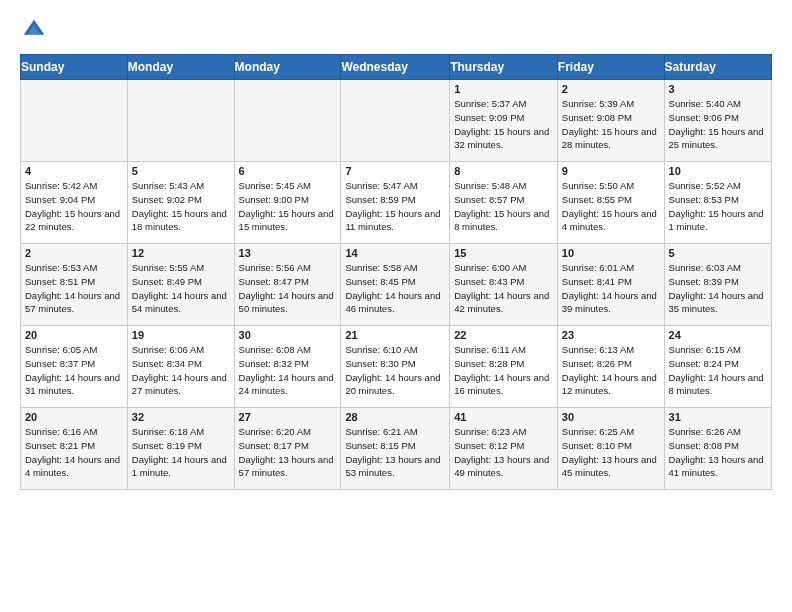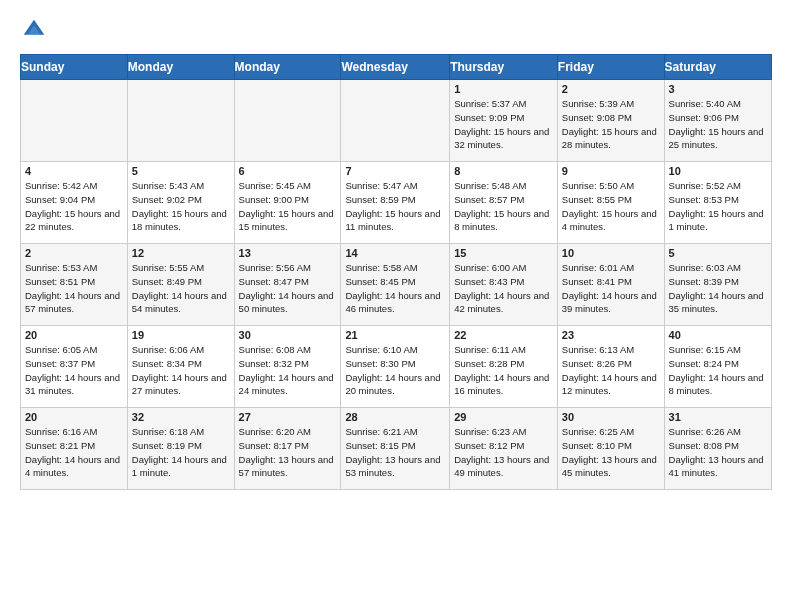--- a/index.html
+++ b/index.html
@@ -229,21 +229,21 @@
           </td>
           <td>
             <div class="day-num">22</div>
             <div class="day-info">Sunrise: 6:11 AM<br>Sunset: 8:28 PM<br>Daylight: 14 hours and 16 minutes.</div>
           </td>
           <td>
             <div class="day-num">23</div>
             <div class="day-info">Sunrise: 6:13 AM<br>Sunset: 8:26 PM<br>Daylight: 14 hours and 12 minutes.</div>
           </td>
           <td>
-            <div class="day-num">40</div>
+            <div class="day-num">24</div>
             <div class="day-info">Sunrise: 6:15 AM<br>Sunset: 8:24 PM<br>Daylight: 14 hours and 8 minutes.</div>
           </td>
         </tr>
         <tr>
           <td>
             <div class="day-num">20</div>
             <div class="day-info">Sunrise: 6:16 AM<br>Sunset: 8:21 PM<br>Daylight: 14 hours and 4 minutes.</div>
           </td>
           <td>
             <div class="day-num">32</div>
@@ -251,21 +251,21 @@
           </td>
           <td>
             <div class="day-num">27</div>
             <div class="day-info">Sunrise: 6:20 AM<br>Sunset: 8:17 PM<br>Daylight: 13 hours and 57 minutes.</div>
           </td>
           <td>
             <div class="day-num">28</div>
             <div class="day-info">Sunrise: 6:21 AM<br>Sunset: 8:15 PM<br>Daylight: 13 hours and 53 minutes.</div>
           </td>
           <td>
-            <div class="day-num">29</div>
+            <div class="day-num">41</div>
             <div class="day-info">Sunrise: 6:23 AM<br>Sunset: 8:12 PM<br>Daylight: 13 hours and 49 minutes.</div>
           </td>
           <td>
             <div class="day-num">30</div>
             <div class="day-info">Sunrise: 6:25 AM<br>Sunset: 8:10 PM<br>Daylight: 13 hours and 45 minutes.</div>
           </td>
           <td>
             <div class="day-num">31</div>
             <div class="day-info">Sunrise: 6:26 AM<br>Sunset: 8:08 PM<br>Daylight: 13 hours and 41 minutes.</div>
           </td>

